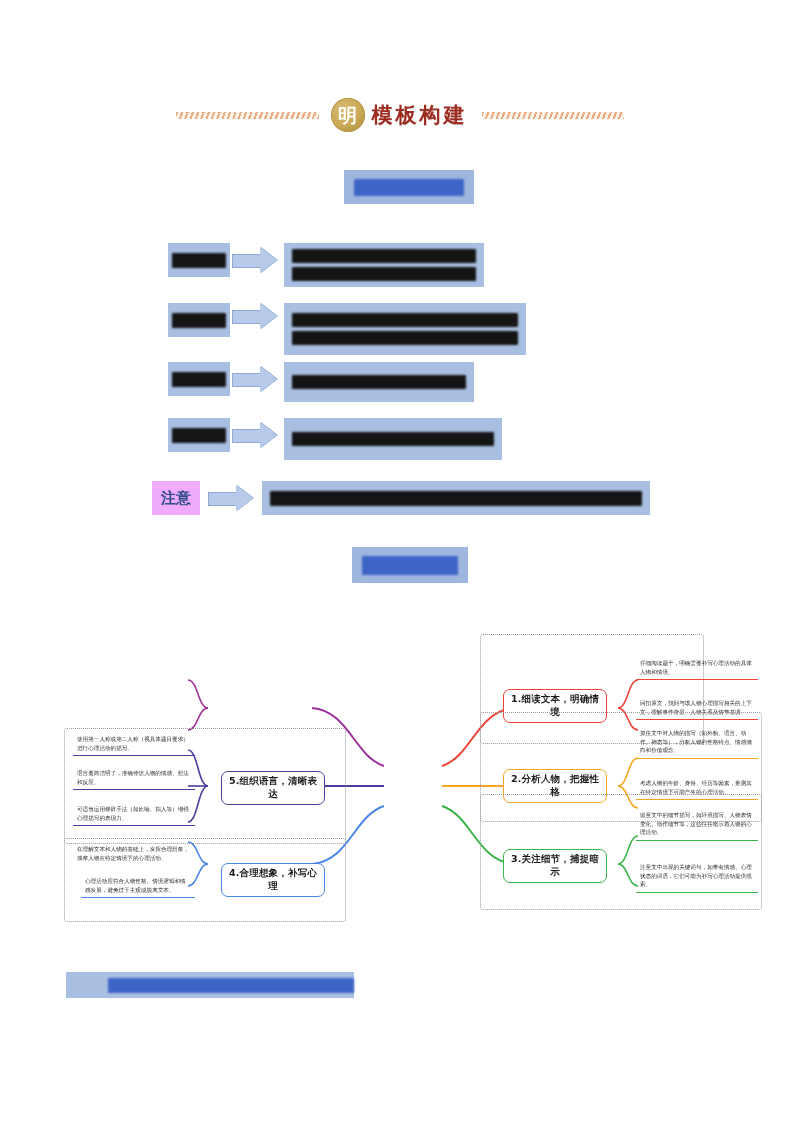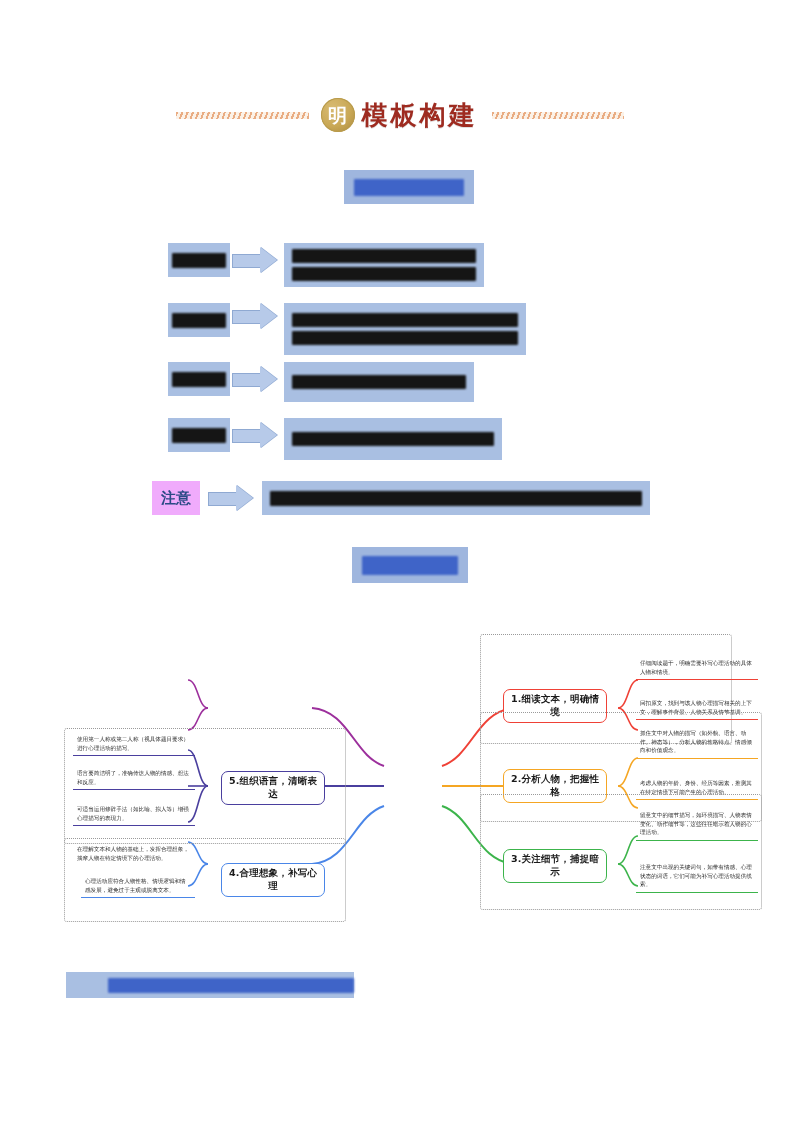--- a/index.html
+++ b/index.html
@@ -54,21 +54,21 @@
     font-family: "DejaVu Serif", "Liberation Serif", serif;
     font-weight: bold;
     margin: 0 7px 0 12px;
     flex: 0 0 auto;
     box-shadow: 0 0 0 1px #b89b4c inset;
   }
   .banner-title {
     flex: 0 0 auto;
     font-family: "DejaVu Serif", "Liberation Serif", serif;
     font-weight: bold;
-    font-size: 26px;
+    font-size: 21px;
     letter-spacing: 3px;
     color: #9e2b20;
     margin-right: 14px;
     text-shadow: 0 1px 0 rgba(0,0,0,.12);
   }
 
   
   .redacted {
     display: block;
     color: transparent;
@@ -371,21 +371,21 @@
       <path d="M146 92  C 136 92, 136 64, 126 64" stroke="#9c2f9c" stroke-width="1.6" fill="none"></path>
       <path d="M146 92  C 136 92, 136 114, 126 114" stroke="#9c2f9c" stroke-width="1.6" fill="none"></path>
       <path d="M146 170 C 136 170, 136 134, 126 134" stroke="#4a3f9e" stroke-width="1.6" fill="none"></path>
       <path d="M146 170 C 136 170, 136 170, 126 170" stroke="#4a3f9e" stroke-width="1.6" fill="none"></path>
       <path d="M146 170 C 136 170, 136 206, 126 206" stroke="#4a3f9e" stroke-width="1.6" fill="none"></path>
       <path d="M146 248 C 136 248, 136 226, 126 226" stroke="#4a86e8" stroke-width="1.6" fill="none"></path>
       <path d="M146 248 C 136 248, 136 270, 126 270" stroke="#4a86e8" stroke-width="1.6" fill="none"></path>
     </svg>
 
 
-    <div class="mm-group" style="left:418px; top:18px; width:252px; height:110px;padding-left:42px;">
+    <div class="mm-group" style="left:418px; top:18px; width:224px; height:110px;padding-left:42px;">
       <div class="mm-branch" style="left:22px; top:54px; width:104px; height:34px; border-color:#ef4136;">1.细读文本，明确情境</div>
       <div class="mm-detail first" style="left:155px; top:22px; width:122px; border-color:#ef4136;">仔细阅读题干，明确需要补写心理活动的具体人物和情境。</div>
       <div class="mm-detail" style="left:155px; top:62px; width:122px; border-color:#ef4136;">回扣原文，找到与该人物心理描写相关的上下文，理解事件背景、人物关系及情节基调。</div>
     </div>
 
     <div class="mm-group" style="left:418px; top:96px; width:282px; height:110px;">
       <div class="mm-branch" style="left:22px; top:56px; width:104px; height:34px; border-color:#f5a623;">2.分析人物，把握性格</div>
       <div class="mm-detail first" style="left:155px; top:14px; width:122px; border-color:#f5a623;">抓住文中对人物的描写（如外貌、语言、动作、神态等），分析人物的性格特点、情感倾向和价值观念。</div>
       <div class="mm-detail" style="left:155px; top:64px; width:122px; border-color:#f5a623;">考虑人物的年龄、身份、经历等因素，推测其在特定情境下可能产生的心理活动。</div>
     </div>

